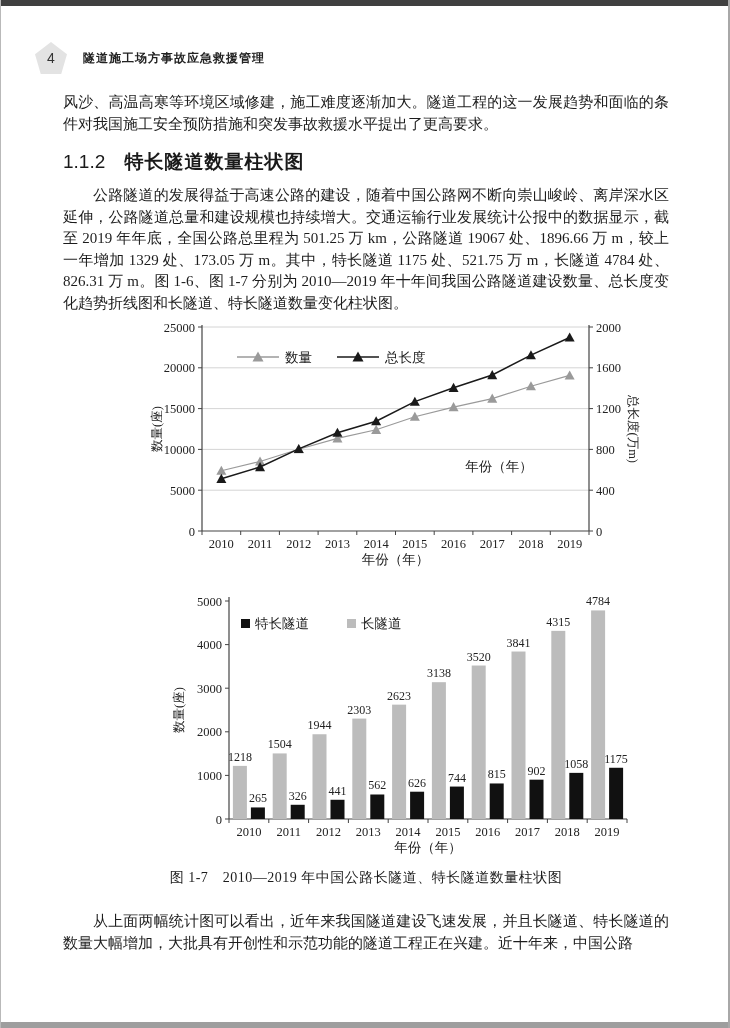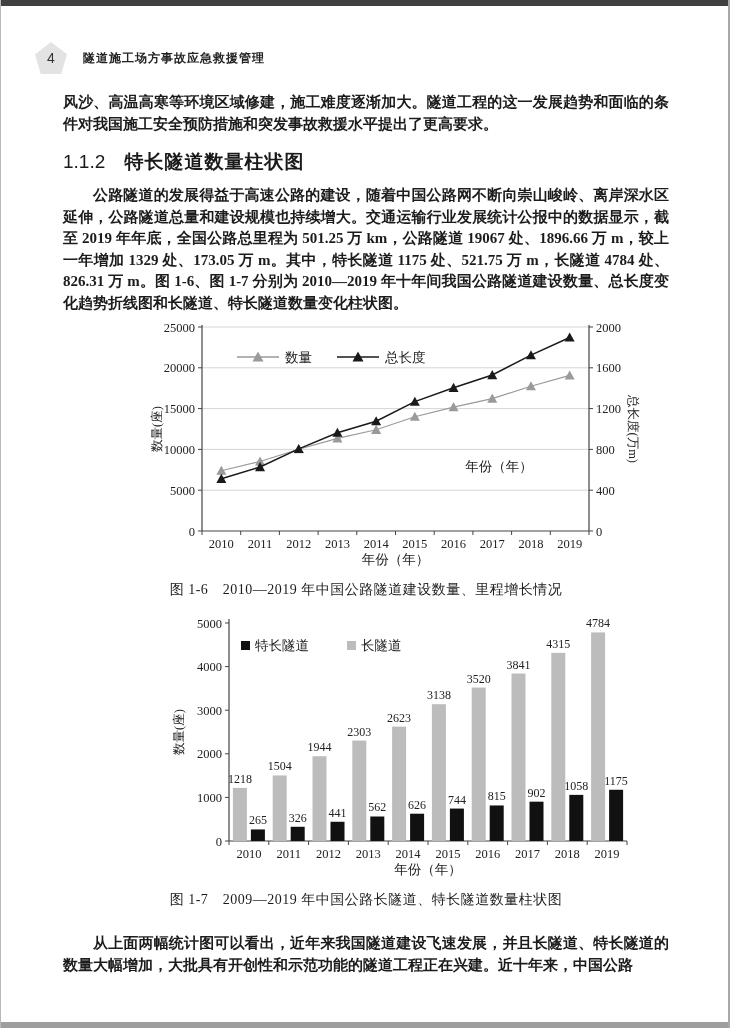--- a/index.html
+++ b/index.html
@@ -8,21 +8,21 @@
   .page { position:absolute; inset:0; border-left:1px solid #b9b9b9; border-right:2px solid #a8a8a8; }
   .top-bar { position:absolute; top:0; left:0; right:0; height:6px; background:#404040; }
   .bottom-bar { position:absolute; bottom:0; left:0; right:0; height:6px; background:#9e9e9e; }
   .header { position:absolute; top:42px; left:34px; display:flex; align-items:center; }
   .pentagon { width:32px; height:32px; background:#e3e3e3; clip-path:polygon(50% 0%,100% 38%,82% 100%,18% 100%,0% 38%);
               display:flex; align-items:center; justify-content:center;
               font-family:"Liberation Sans","DejaVu Sans",sans-serif; font-size:14px; color:#333; }
   .header-title { margin-left:16px; font-family:"Liberation Sans","DejaVu Sans",sans-serif;
                   font-weight:bold; font-size:12px; color:#222; letter-spacing:1px; }
   .content { position:absolute; top:92px; left:62px; width:606px; }
-  .para { font-size:15px; line-height:21.5px; text-align:justify; color:#1c1c1c;font-weight:bold; }
+  .para { font-size:15px; line-height:21.5px; text-align:justify; color:#1c1c1c; }
   .para.indent { text-indent:2em; }
   .section-heading { margin:14px 0 10px 0; font-family:"Liberation Sans","DejaVu Sans",sans-serif;
                      font-size:19px; color:#1a1a1a; }
   .section-heading .num { font-weight:normal; margin-right:14px; }
   .section-heading .title { font-weight:bold; letter-spacing:1px; }
   .figure { text-align:center; }
   .fig1-wrap { margin-top:7px; margin-left:58px; }
   .fig2-wrap { margin-top:12px; margin-left:76px; }
   .caption { text-align:center; font-size:14px; color:#1c1c1c; margin-top:4px; letter-spacing:0.5px; }
   .para.last { margin-top:24px; }
@@ -142,21 +142,20 @@
                 <path d="M 211 30.5 L 216.5 40.51 L 205.5 40.51 Z" fill="#1a1a1a"></path>
                 <text x="238" y="41" font-size="13.5" text-anchor="start">总长度</text>
               </g>
               <text x="352" y="150" font-size="13.5" text-anchor="middle">年份（年）</text>
               <text x="248.5" y="243" font-size="13.5" text-anchor="middle">年份（年）</text>
               <text x="14" y="108" font-size="12.5" text-anchor="middle" transform="rotate(-90 14 108)">数量(座)</text>
               <text x="482" y="108" font-size="12.5" text-anchor="middle" transform="rotate(90 482 108)">总长度(万m)</text>
             </g>
           </svg>
       </div>
-      <div class="caption">图 1-6　2010—2019 年中国公路隧道建设数量、里程增长情况</div>
     </div>
 
     <div class="figure">
       <div class="fig2-wrap">
         <svg id="chart2" width="470" height="272" viewBox="0 0 470 272">
             <g>
               <line x1="60" y1="8" x2="60" y2="230" stroke="#444444" stroke-width="1.2"></line>
               <line x1="60" y1="230" x2="458" y2="230" stroke="#444444" stroke-width="1.2"></line>
               <line x1="56" y1="230" x2="60" y2="230" stroke="#444444" stroke-width="1"></line>
               <text x="53" y="234.5" font-size="12.5" text-anchor="end">0</text>
@@ -239,20 +238,20 @@
                 <rect x="72" y="30" width="9" height="9" fill="#111111"></rect>
                 <text x="86" y="39" font-size="13.5" text-anchor="start">特长隧道</text>
                 <rect x="178" y="30" width="9" height="9" fill="#bcbcbc"></rect>
                 <text x="192" y="39" font-size="13.5" text-anchor="start">长隧道</text>
               </g>
               <text x="259" y="263" font-size="13.5" text-anchor="middle">年份（年）</text>
               <text x="14" y="121" font-size="12.5" text-anchor="middle" transform="rotate(-90 14 121)">数量(座)</text>
             </g>
           </svg>
       </div>
-      <div class="caption">图 1-7　2009—2019 年中国公路长隧道、特长隧道数量柱状图</div>
+      <div class="caption">图 1-7　2010—2019 年中国公路长隧道、特长隧道数量柱状图</div>
     </div>
 
     <p class="para indent last">从上面两幅统计图可以看出，近年来我国隧道建设飞速发展，并且长隧道、特长隧道的数量大幅增加，大批具有开创性和示范功能的隧道工程正在兴建。近十年来，中国公路</p>
   </div>
 
   <div class="bottom-bar"></div>
 </div>
 
 </body></html>

